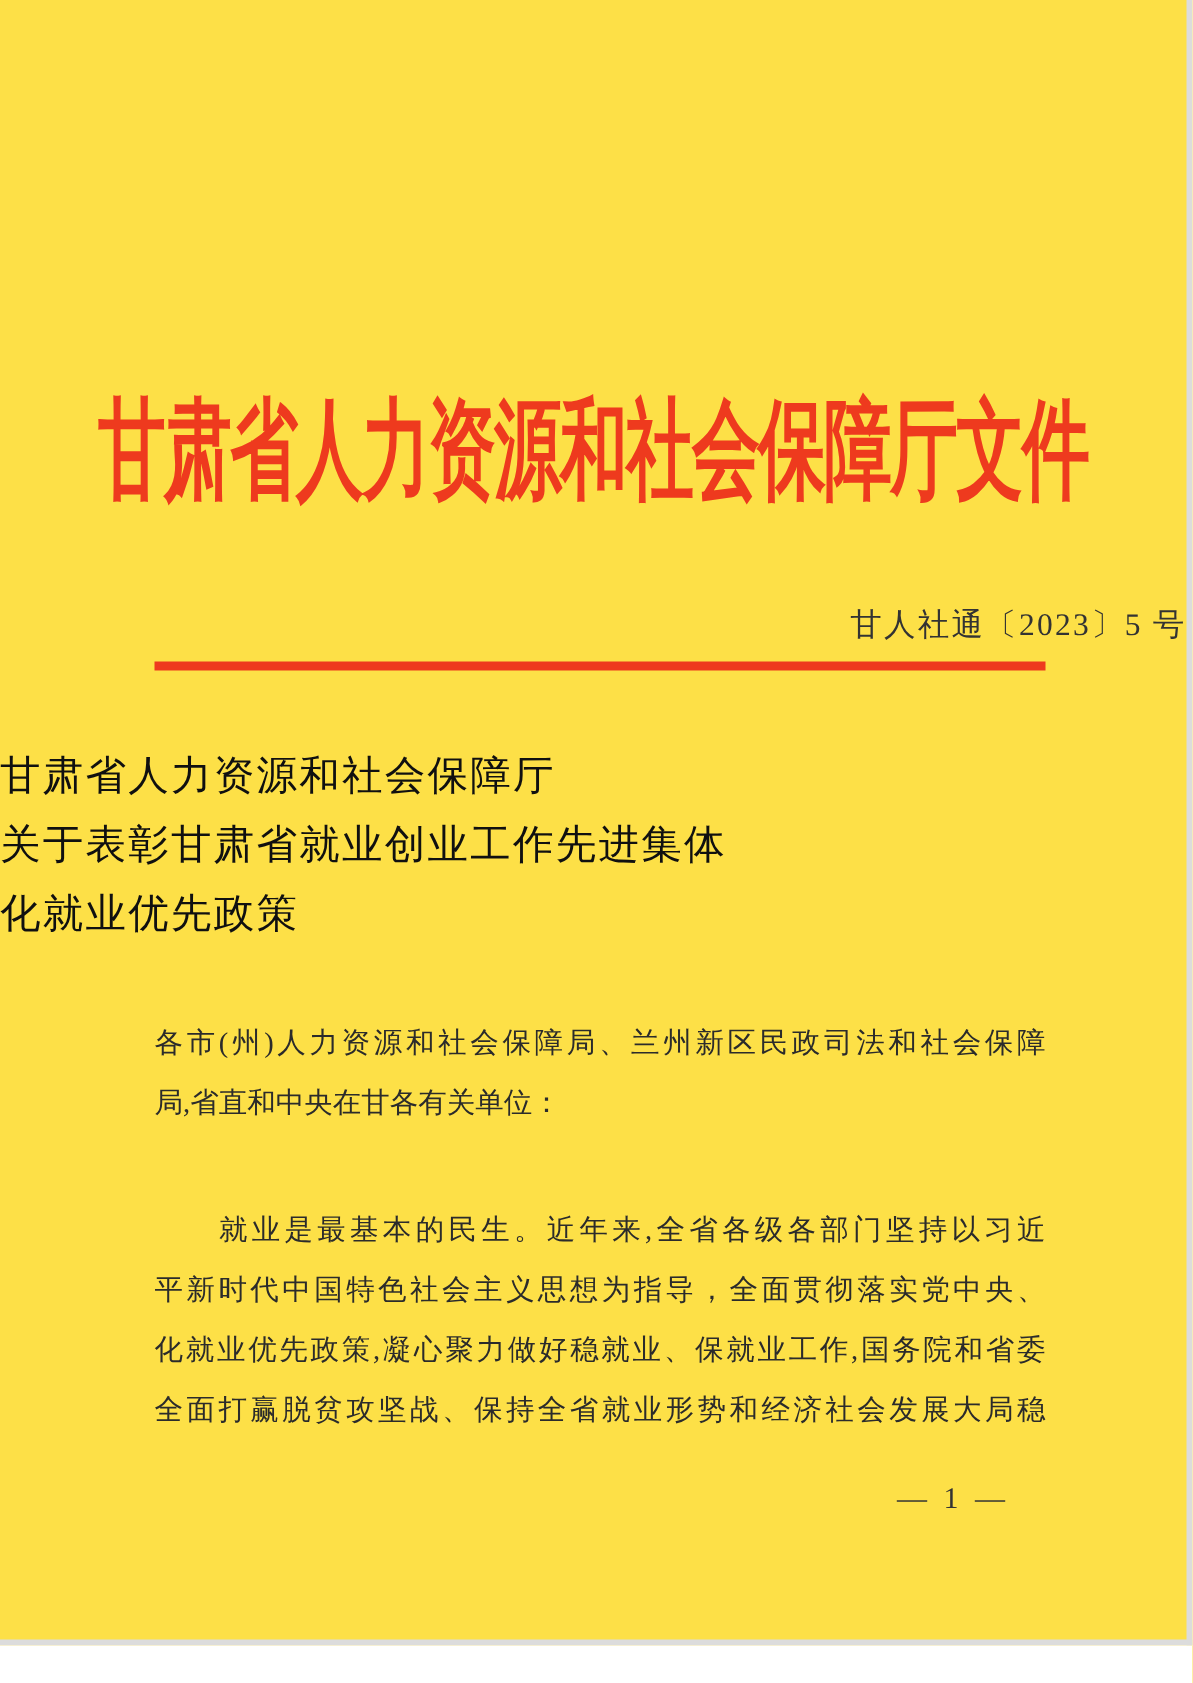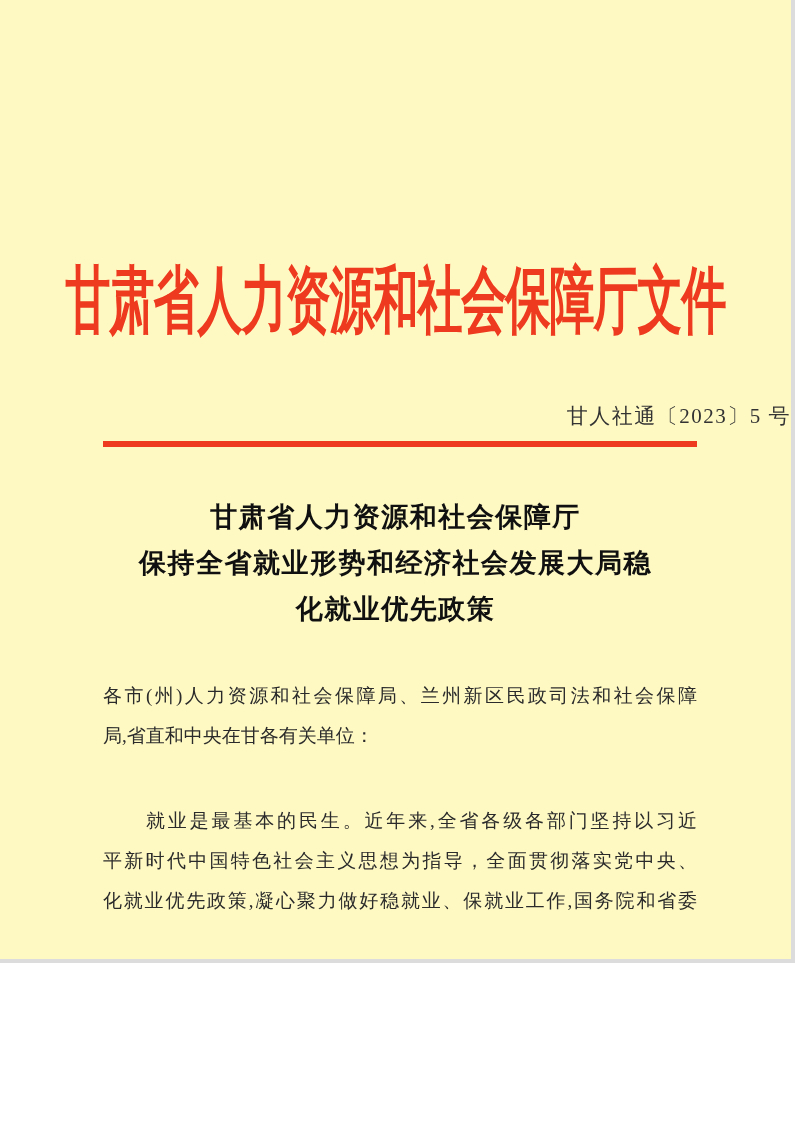--- a/index.html
+++ b/index.html
@@ -5,22 +5,22 @@
   :root {
     --accent-red: #ee3a1e;
     --body-text: #2b2b2b;
     --page-edge: #dcdcdc;
   }
   * { margin: 0; padding: 0; box-sizing: border-box; }
   html, body { background: #ffffff; }
   .page {
     position: relative;
     width: 795px;
-    height: 963px;
-    background: #fef9c3;
+    height: 1097px;
+    background: #fde047;
     overflow: hidden;
     font-family: "Liberation Serif", "DejaVu Serif", serif;
     border-right: 4px solid var(--page-edge);
     border-bottom: 4px solid var(--page-edge);
   }
   .banner-title {
     position: absolute;
     top: 265px;
     left: 0;
     width: 100%;
@@ -51,23 +51,23 @@
     left: 103px;
     width: 594px;
     height: 6px;
     background: var(--accent-red);
   }
   .doc-title {
     position: absolute;
     top: 494px;
     left: 0;
     width: 100%;
-    text-align: center;
+    text-align: left;
     font-size: 27px;
-    font-weight: bold;
+    font-weight: normal;
     letter-spacing: 1.5px;
     line-height: 46px;
     color: #101010;
   }
   .body-block {
     position: absolute;
     top: 676px;
     left: 103px;
     width: 594px;
     font-size: 19px;
@@ -98,27 +98,28 @@
 <div class="page">
 
   <div class="banner-title">甘肃省人力资源和社会保障厅文件</div>
 
   <div class="doc-number">甘人社通〔2023〕5 号</div>
 
   <div class="red-rule"></div>
 
   <div class="doc-title">
     <div>甘肃省人力资源和社会保障厅</div>
-    <div>保持全省就业形势和经济社会发展大局稳</div>
+    <div>关于表彰甘肃省就业创业工作先进集体</div>
     <div>化就业优先政策</div>
   </div>
 
   <div class="body-block">
     <div class="body-line just">各市(州)人力资源和社会保障局、兰州新区民政司法和社会保障</div>
     <div class="body-line">局,省直和中央在甘各有关单位：</div>
     <div class="body-line just indent">就业是最基本的民生。近年来,全省各级各部门坚持以习近</div>
     <div class="body-line just">平新时代中国特色社会主义思想为指导，全面贯彻落实党中央、</div>
     <div class="body-line just">化就业优先政策,凝心聚力做好稳就业、保就业工作,国务院和省委</div>
+    <div class="body-line just">全面打赢脱贫攻坚战、保持全省就业形势和经济社会发展大局稳</div>
   </div>
 
   <div class="page-number">— 1 —</div>
 
 </div>
 
 </body></html>

